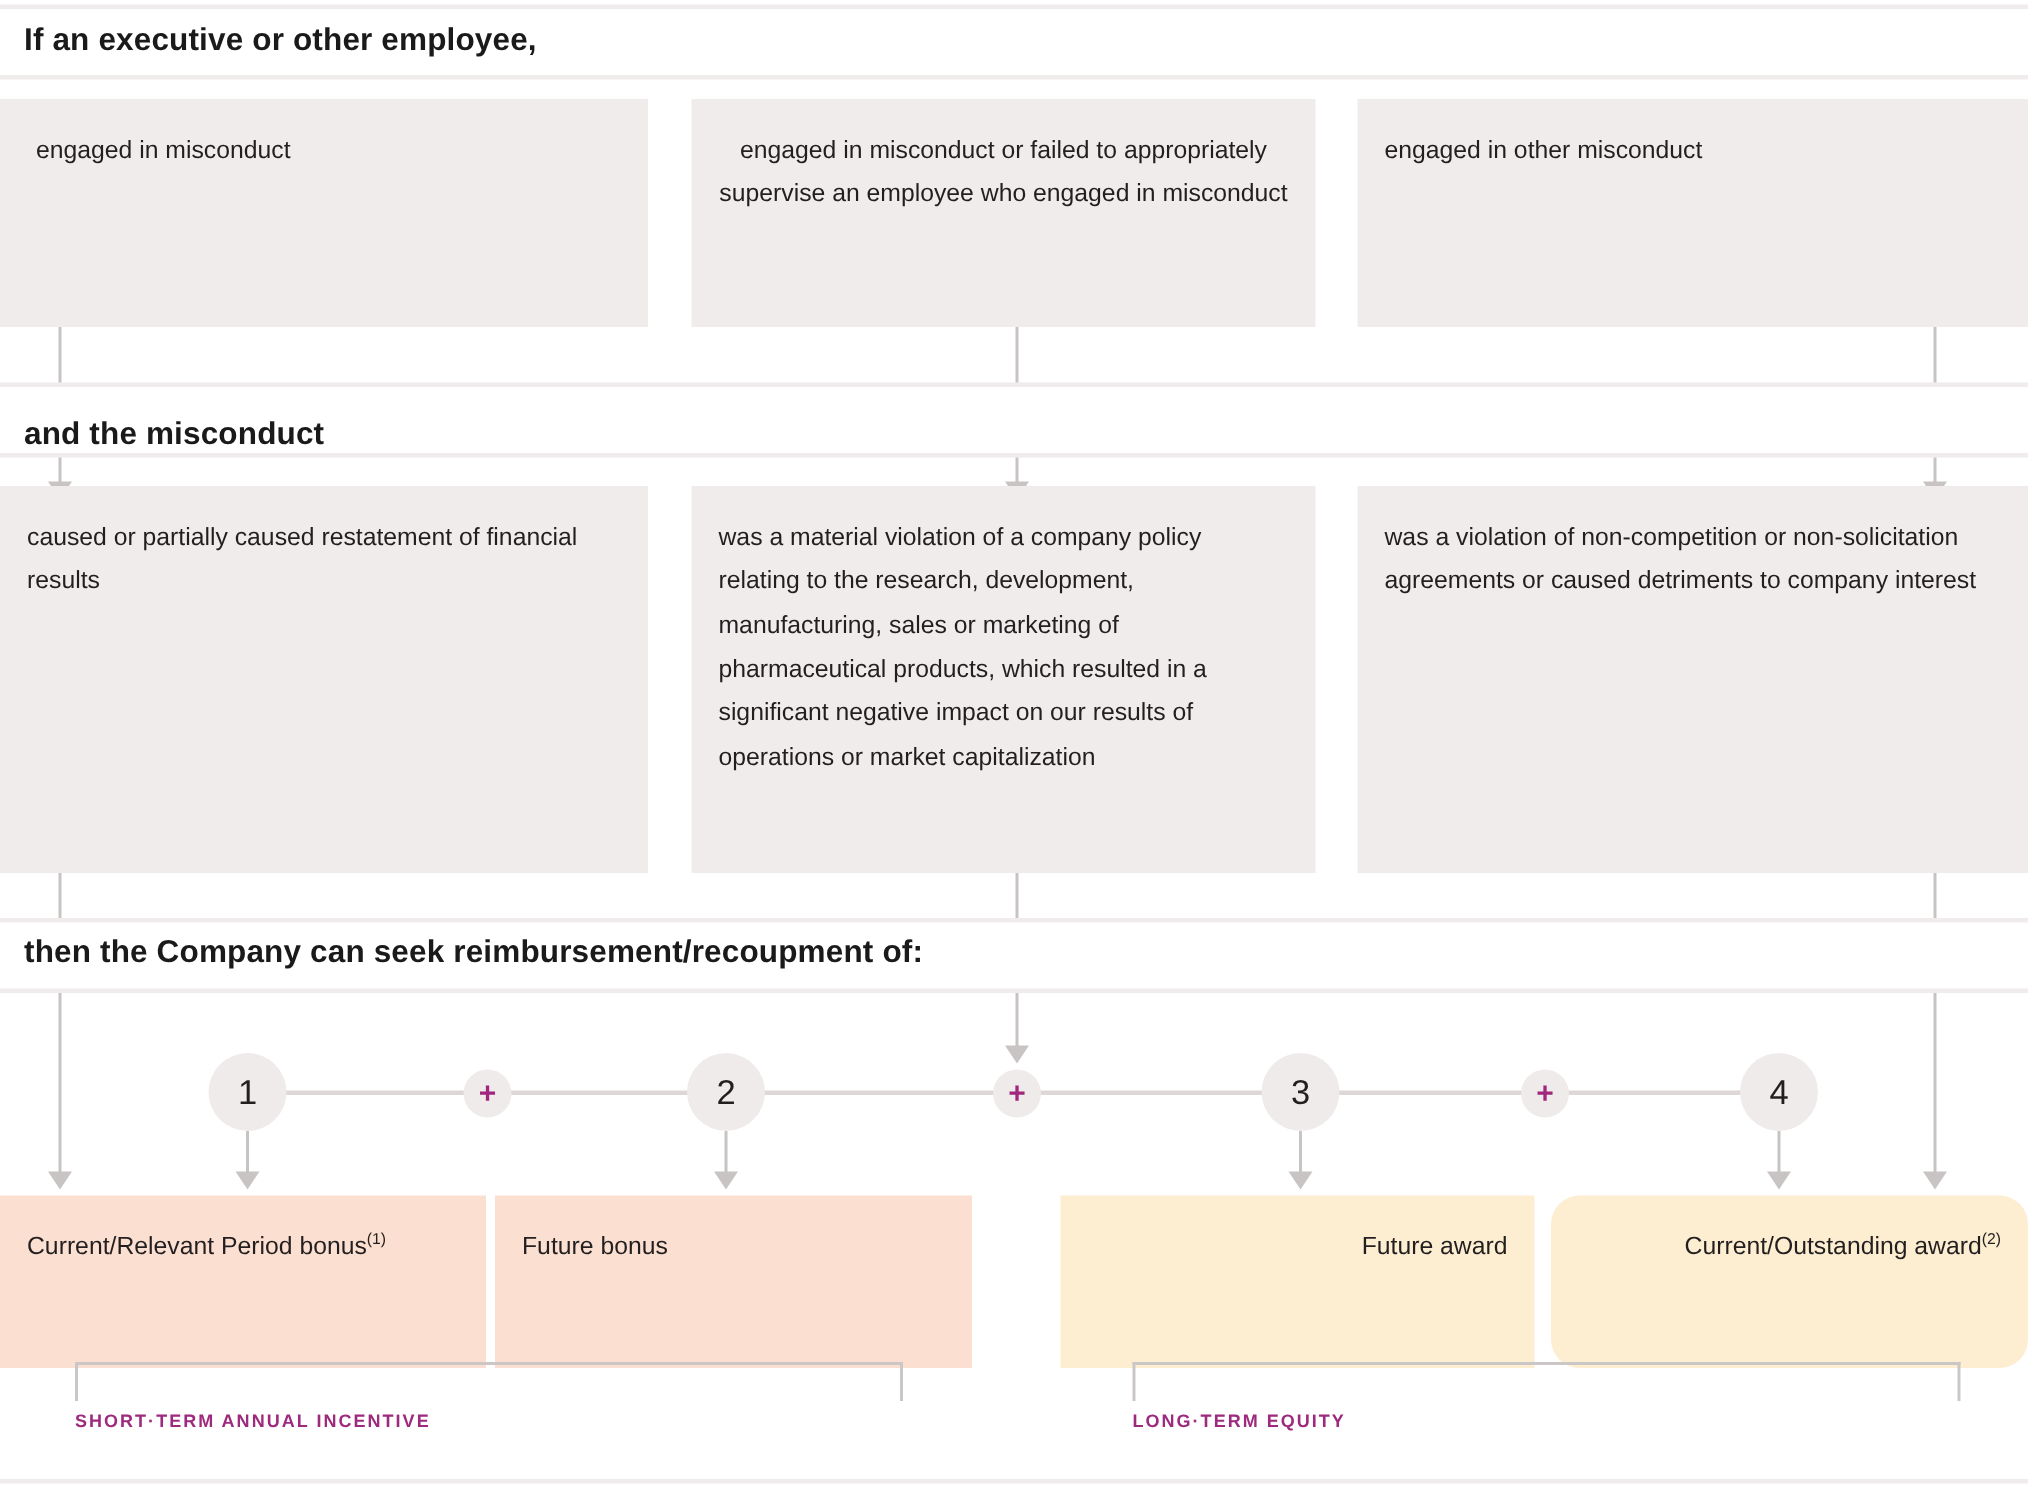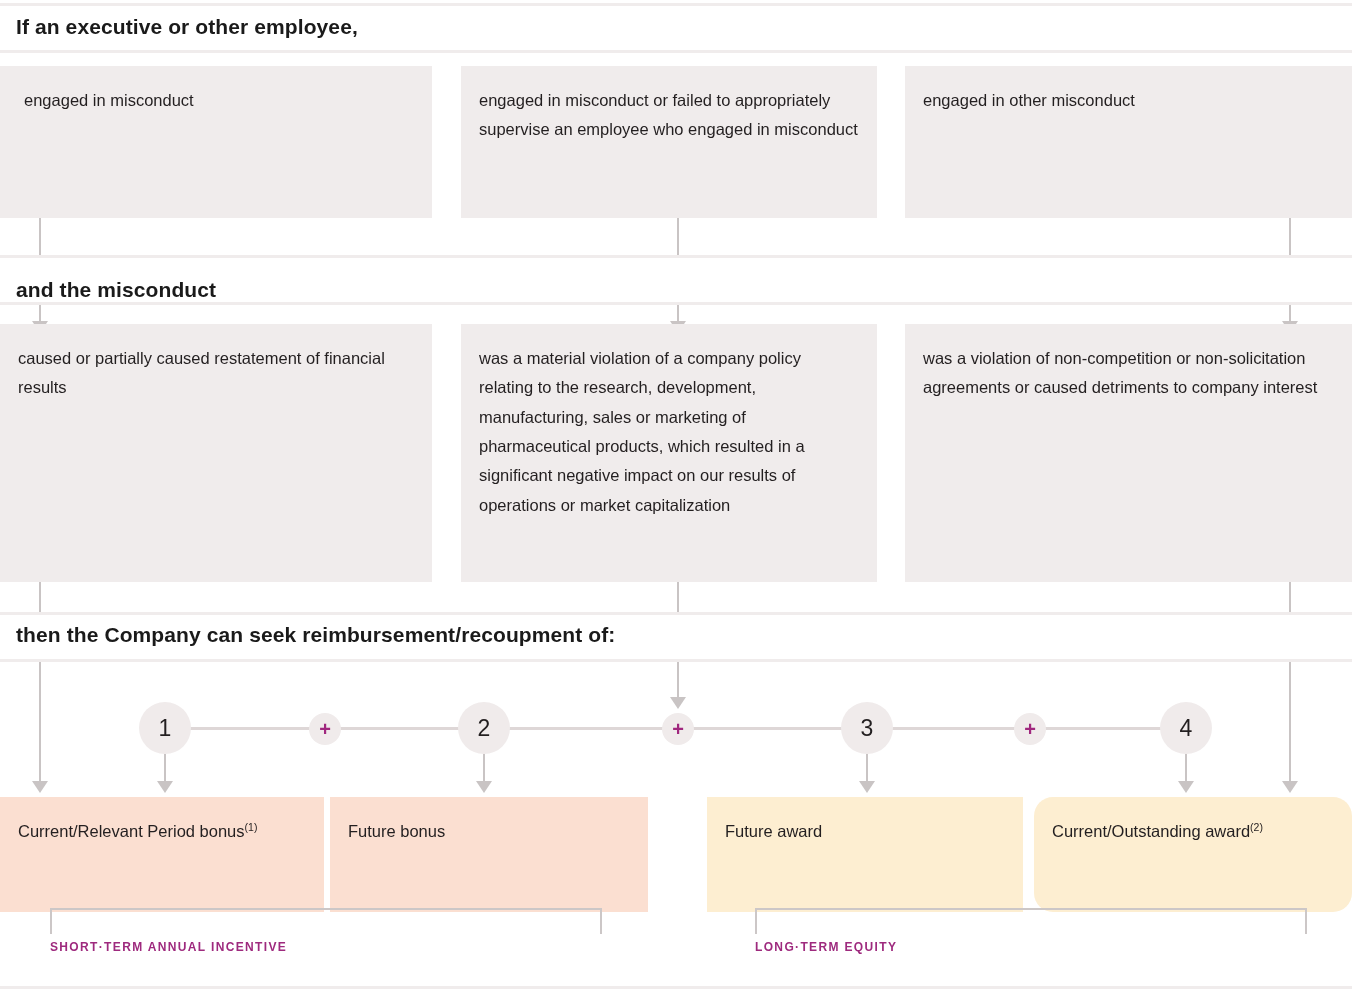--- a/index.html
+++ b/index.html
@@ -46,21 +46,21 @@
   .box {
     position: absolute;
     box-sizing: border-box;
     padding: 20px 18px 18px 18px;
     font-size: 16.5px;
     line-height: 1.78;
     color: #231f20;
   }
   .box.gray   { background: #f0ecec; }
   .box.peach  { background: #fbdfd1; }
-  .box.cream  { background: #fdeed1; }
+  .box.cream  { background: #fdeed1; text-align: right; }
   .box .txt   { display: block; }
   .box sup {
     font-size: 10.5px;
     vertical-align: super;
     line-height: 0;
   }
 
   
   .vline {
     position: absolute;
@@ -153,21 +153,21 @@
 
   <div class="heading" style="top:15px;">If an executive or other employee,</div>
 
   <div class="heading" style="top:266px;margin-top:12px;">and the misconduct</div>
 
   <div class="heading" style="top:623px;">then the Company can seek reimbursement/recoupment of:</div>
 
   <div class="box gray" style="left:0px;   top:66px; width:432px; height:152px;padding-left:24px;">
     <span class="txt">engaged in misconduct</span>
   </div>
-  <div class="box gray" style="left:461px; top:66px; width:416px; height:152px;">
+  <div class="box gray" style="left:461px; top:66px; width:416px; height:152px;text-align:center;">
     <span class="txt">engaged in misconduct or failed to appropriately supervise an employee who engaged in misconduct</span>
   </div>
   <div class="box gray" style="left:905px; top:66px; width:447px; height:152px;">
     <span class="txt">engaged in other misconduct</span>
   </div>
 
   <div class="vline" style="left:39px;   top:218px; height:37px;"></div>
   <div class="vline" style="left:677px;  top:218px; height:37px;"></div>
   <div class="vline" style="left:1289px; top:218px; height:37px;"></div>
 

